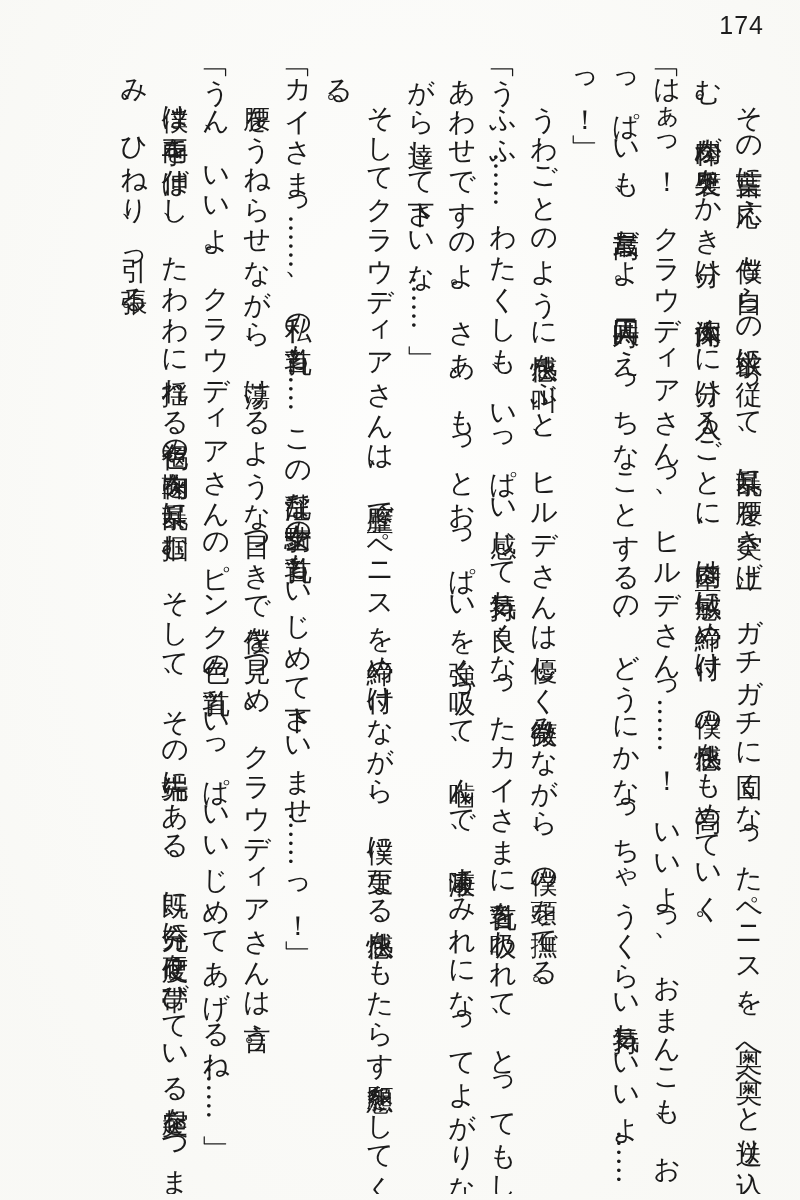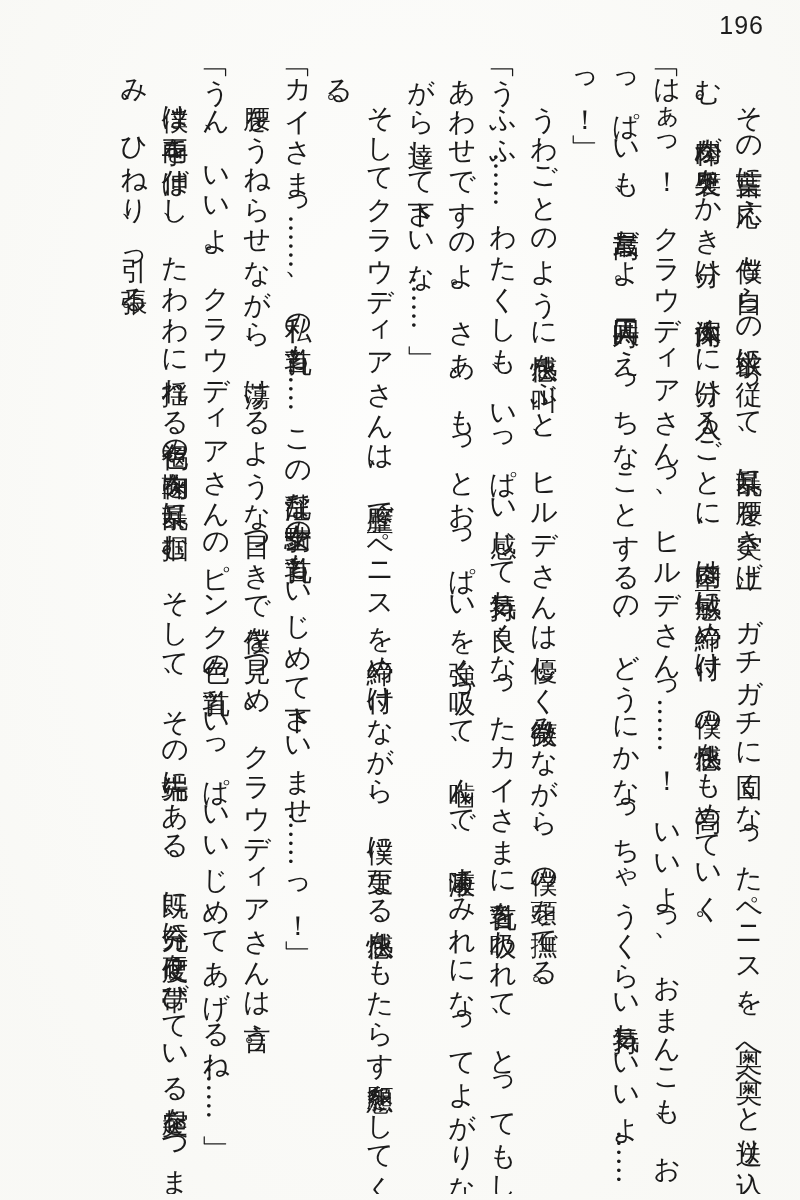--- a/index.html
+++ b/index.html
@@ -52,21 +52,21 @@
   }
   .para.indent {
     text-indent: 1em;
   }
 </style>
 </head>
 <body>
 
 <div class="page">
 
-  <span class="page-number">196</span>
+  <span class="page-number">174</span>
 
   <div class="text-area">
     <p class="para indent">その言葉に応え、僕も自らの欲求に従って、乱暴に腰を突き上げ、ガチガチに固くなったペニスを、奥へ奥へと送り込む。肉棒が奥襞をかき分け、体内深くに分け入るごとに、肉壁は敏感に締め付け、僕の快感をも高めていく。</p>
     <p class="para">「はぁっ！　クラウディアさんっ、ヒルデさんっ……！　いいよっ、おまんこも、おっぱいも、最高だよ。二人同時にえっちなことするの、どうにかなっちゃうくらい気持ちいいよ……っ！」</p>
     <p class="para indent">うわごとのように快感を叫ぶと、ヒルデさんは優しく微笑みながら、僕の頭を撫でる。</p>
     <p class="para">「うふふ……わたくしも、いっぱい感じて気持ち良くなったカイさまに乳首を吸われて、とってもしあわせですのよ。さあ、もっとおっぱいを強く吸って、噛んで、唾液まみれになってよがりながら達して下さいな……」</p>
     <p class="para indent">そしてクラウディアさんは、膣壁でペニスを締め付けながら、僕に更なる快感をもたらす懇願をしてくる。</p>
     <p class="para">「カイさまっ……、私の乳首も……この淫乱な女騎士の乳首もいじめて下さいませ……っ！」</p>
     <p class="para indent">腰をうねらせながら、蕩けるような目つきで僕を見つめ、クラウディアさんは言う。</p>
     <p class="para">「うん、いいよ。クラウディアさんのピンク色の乳首、いっぱいいじめてあげるね……」</p>

